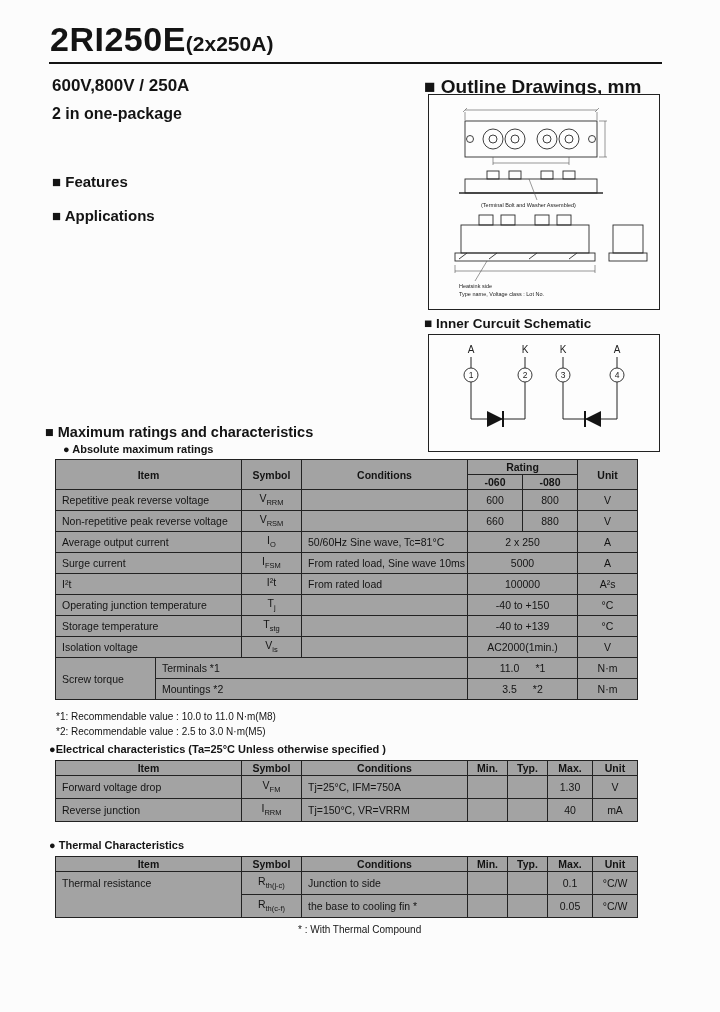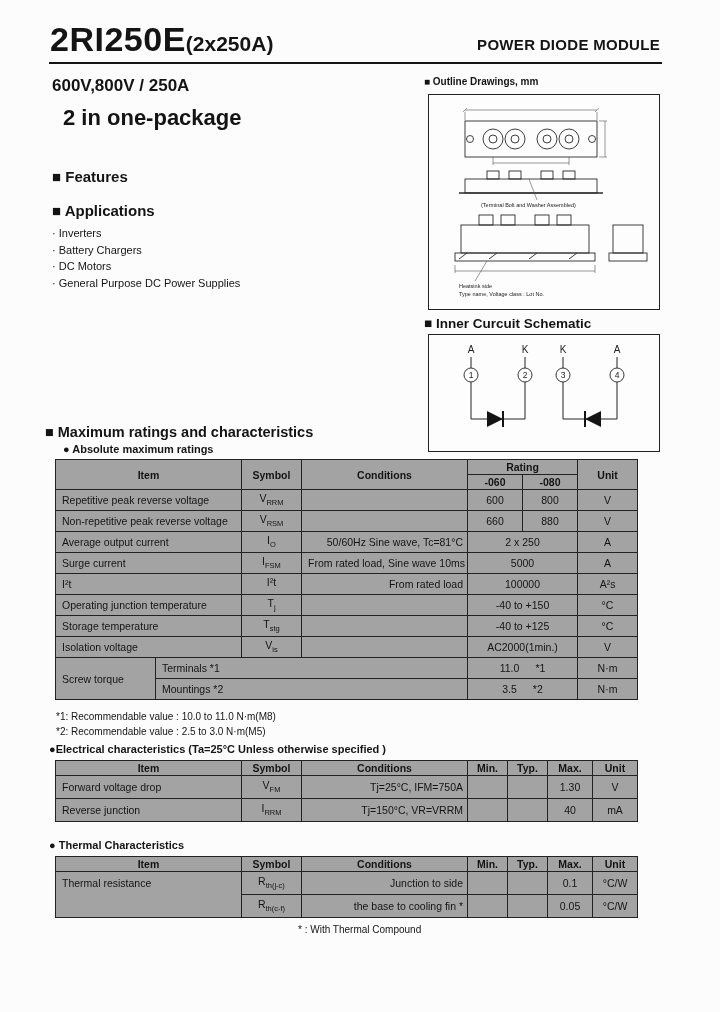--- a/index.html
+++ b/index.html
@@ -10,81 +10,74 @@
   
   .hdr { position:absolute; left:50px; top:20px; width:612px; }
   .part { font-size:34px; font-weight:bold; letter-spacing:0.5px; }
   .suffix { font-size:21px; font-weight:bold;text-align:center; }
   .ptype { position:absolute; right:2px; top:16px; font-size:15px; font-weight:bold; letter-spacing:0.3px; }
   .hdr-rule { position:absolute; left:49px; top:62px; width:613px; height:2px; background:#141414; }
 
   
   .left-col { position:absolute; left:52px; top:76px; width:360px; }
   .spec1 { font-size:17px; font-weight:bold; }
-  .spec2 { font-size:22px; font-weight:bold; margin-top:9px;margin-left:11px; }
-  .sec-title { font-size:15px; font-weight:bold; margin-top:37px; }
+  .spec2 { font-size:16px; font-weight:bold; margin-top:9px; }
+  .sec-title { font-size:15px; font-weight:bold; margin-top:50px; }
   .sec-title.apps { margin-top:17px; }
   .list { margin-top:6px; }
   .li { font-size:11px; line-height:16.5px; }
 
   
-  .outline-title { position:absolute; left:424px; top:76px; font-size:10px; font-weight:bold; }
+  .outline-title { position:absolute; left:424px; top:76px; font-size:19px; font-weight:bold; }
   .outline-box { position:absolute; left:428px; top:94px; width:232px; height:216px; border:1px solid #222; background:#fdfdfd; }
   .circuit-title { position:absolute; left:424px; top:316px; font-size:13.5px; font-weight:bold; }
   .circuit-box { position:absolute; left:428px; top:334px; width:232px; height:118px; border:1px solid #222; background:#fdfdfd; }
   svg { display:block; }
   svg text { font-family:"Liberation Sans", sans-serif; fill:#222; }
 
   
   .max-title { position:absolute; left:45px; top:424px; font-size:14.5px; font-weight:bold; }
   .max-sub { position:absolute; left:49px; top:443px; font-size:11px; font-weight:bold;margin-left:14px; }
   .elec-title { position:absolute; left:49px; top:743px; font-size:11px; font-weight:bold; }
   .thermal-title { position:absolute; left:49px; top:839px; font-size:11px; font-weight:bold; }
 
   
   table { border-collapse:collapse; table-layout:fixed; font-size:10.5px; position:absolute; background:#a3a3a3; }
   td, th { border:1px solid #222; padding:1px 4px; white-space:nowrap; overflow:hidden; }
   th { font-weight:bold; text-align:center; height:15px; font-size:10.5px; }
   td { height:21px; }
   td.item { text-align:left; padding-left:6px; }
-  td.cond { text-align:right; padding-left:6px; }
+  td.cond { text-align:left; padding-left:6px; }
   td.c { text-align:center; }
   sub { font-size:7.5px; }
   .t1 { left:55px; top:459px; width:582px; }
   .t2 { left:55px; top:760px; width:582px; }
   .t3 { left:55px; top:856px; width:582px; }
   .t2 td, .t3 td { height:23px; }
   .note { margin-left:16px; }
   .fnotes { position:absolute; left:56px; top:710px; font-size:10px; line-height:14.5px; }
   .t3-fnote { position:absolute; left:298px; top:924px; font-size:10px; }
 </style>
 </head>
 <body>
 
 <div class="page">
 
   <div class="hdr">
     <span class="part">2RI250E</span><span class="suffix">(2x250A)</span>
-    <span class="ptype">POWER DIODE MODULE</span>
   </div>
   <div class="hdr-rule"></div>
 
   <div class="left-col">
     <div class="spec1">600V,800V / 250A</div>
     <div class="spec2">2 in one-package</div>
 
     <div class="sec-title">■ Features</div>
 
     <div class="sec-title apps">■ Applications</div>
-    <div class="list">
-      <div class="li">· Inverters</div>
-      <div class="li">· Battery Chargers</div>
-      <div class="li">· DC Motors</div>
-      <div class="li">· General Purpose DC Power Supplies</div>
-    </div>
   </div>
 
   <div class="outline-title">■ Outline Drawings,  mm</div>
   <div class="outline-box">
     <svg width="230" height="214" viewBox="0 0 230 214">
 
       <g stroke="#2a2a2a" stroke-width="0.9" fill="none">
         <rect x="36" y="26" width="132" height="36"></rect>
         <circle cx="41" cy="44" r="3.5"></circle>
           <circle cx="163" cy="44" r="3.5"></circle>
@@ -255,21 +248,21 @@
       <td class="item" colspan="2">Operating junction temperature</td>
       <td class="c"><span>T</span><sub>j</sub></td>
       <td class="cond"></td>
       <td class="c" colspan="2">-40 to +150</td>
       <td class="c">°C</td>
     </tr>
     <tr>
       <td class="item" colspan="2">Storage temperature</td>
       <td class="c"><span>T</span><sub>stg</sub></td>
       <td class="cond"></td>
-      <td class="c" colspan="2">-40 to +125</td>
+      <td class="c" colspan="2">-40 to +139</td>
       <td class="c">°C</td>
     </tr>
     <tr>
       <td class="item" colspan="2">Isolation voltage</td>
       <td class="c"><span>V</span><sub>is</sub></td>
       <td class="cond"></td>
       <td class="c" colspan="2">AC2000(1min.)</td>
       <td class="c">V</td>
     </tr>
     <tr>

